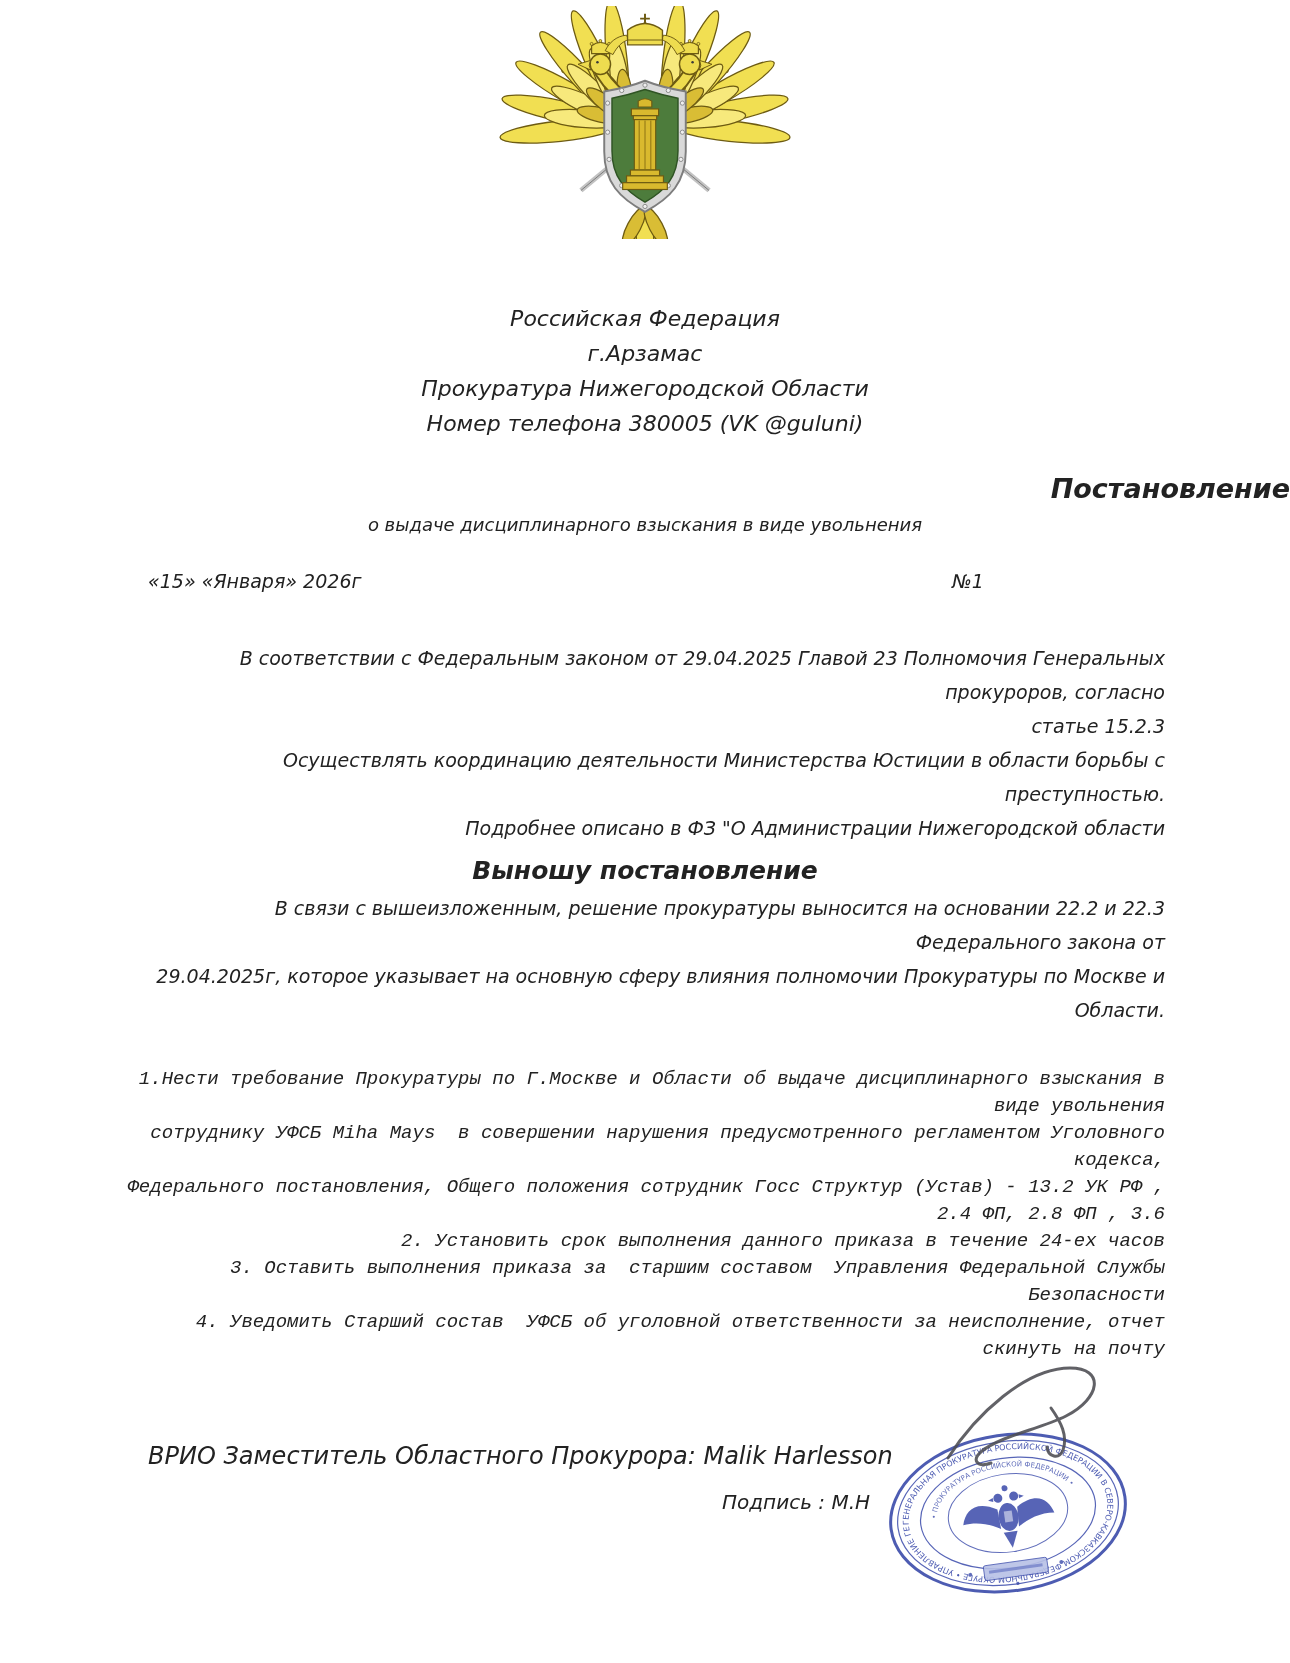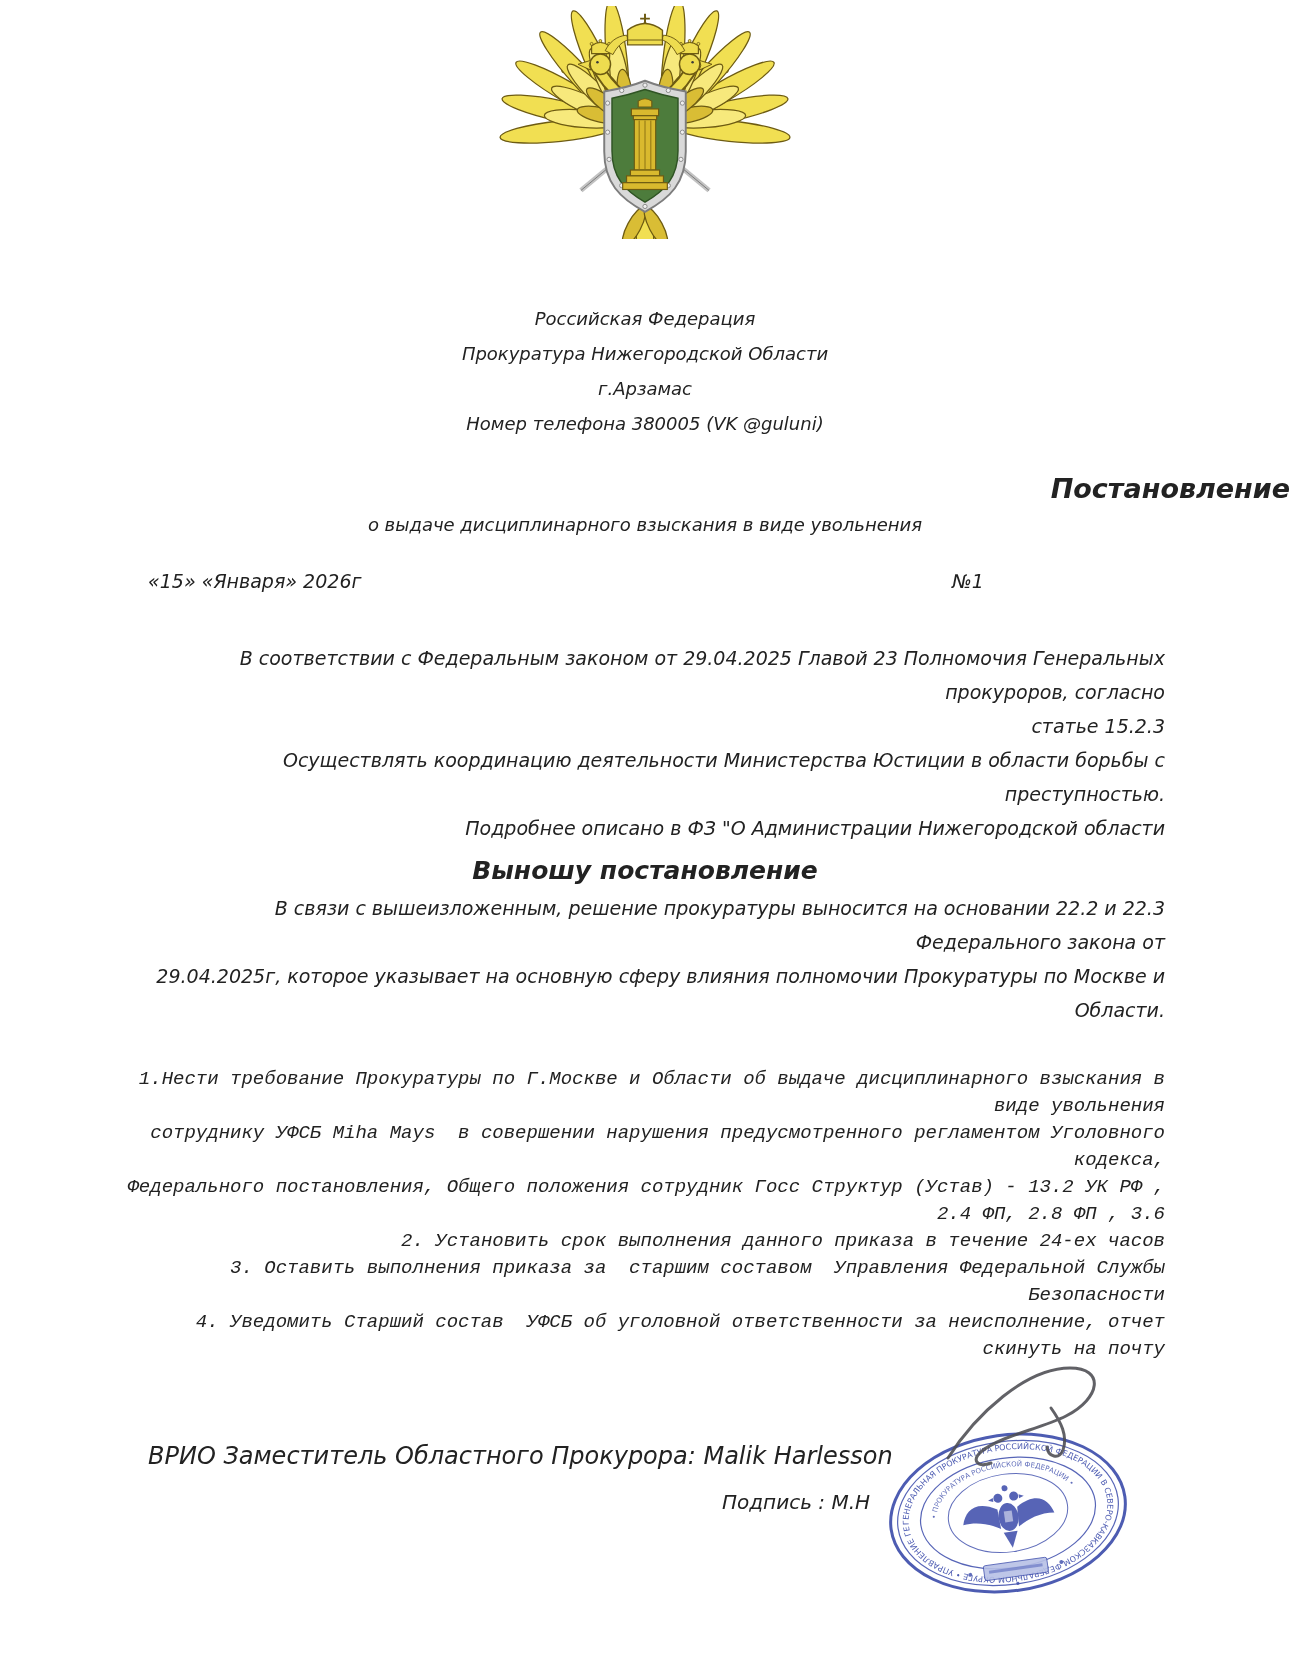--- a/index.html
+++ b/index.html
@@ -8,21 +8,21 @@
     width:1290px;
     height:1663px;
     margin:0 auto;
     background:#ffffff;
     font-family:"DejaVu Sans", sans-serif;
     font-style:italic;
     color:#222222;
     overflow:hidden;
   }
   .emblem{position:absolute;left:50%;top:6px;transform:translateX(-50%);}
-  .header{position:absolute;left:0;top:301px;width:100%;text-align:center;font-size:18px;line-height:35px;}
+  .header{position:absolute;left:0;top:301px;width:100%;text-align:center;font-size:22px;line-height:35px;}
   .line{white-space:pre-wrap;}
   .title{position:absolute;left:0;top:473px;width:100%;text-align:right;font-size:27px;font-weight:bold;}
   .subtitle{position:absolute;left:0;top:514px;width:100%;text-align:center;font-size:18px;}
   .meta{position:absolute;left:0;top:570px;width:100%;font-size:19px;}
   .meta .date{position:absolute;left:148px;top:0;}
   .meta .number{position:absolute;left:952px;top:0;}
   .block{position:absolute;left:125px;width:1040px;text-align:right;font-size:19px;line-height:34px;}
   .preamble{top:641px;}
   .heading{position:absolute;left:0;width:100%;text-align:center;font-weight:bold;font-size:25px;}
   .h-resolution{top:856px;}
@@ -177,22 +177,22 @@
           <rect x="155" y="169" width="30" height="6"></rect>
           <rect x="151" y="175" width="38" height="7"></rect>
           <rect x="147" y="182" width="46" height="7"></rect>
         </g>
       </g>
     </svg>
   </div>
 
   <div class="header">
     <div class="line">Российская Федерация</div>
+    <div class="line">г.Арзамас</div>
     <div class="line">Прокуратура Нижегородской Области</div>
-    <div class="line">г.Арзамас</div>
     <div class="line">Номер телефона 380005 (VK @guluni)</div>
   </div>
 
   <div class="title">Постановление</div>
   <div class="subtitle">о выдаче дисциплинарного взыскания в виде увольнения</div>
 
   <div class="meta">
     <span class="date">«15» «Января» 2026г</span>
     <span class="number">№1</span>
   </div>

